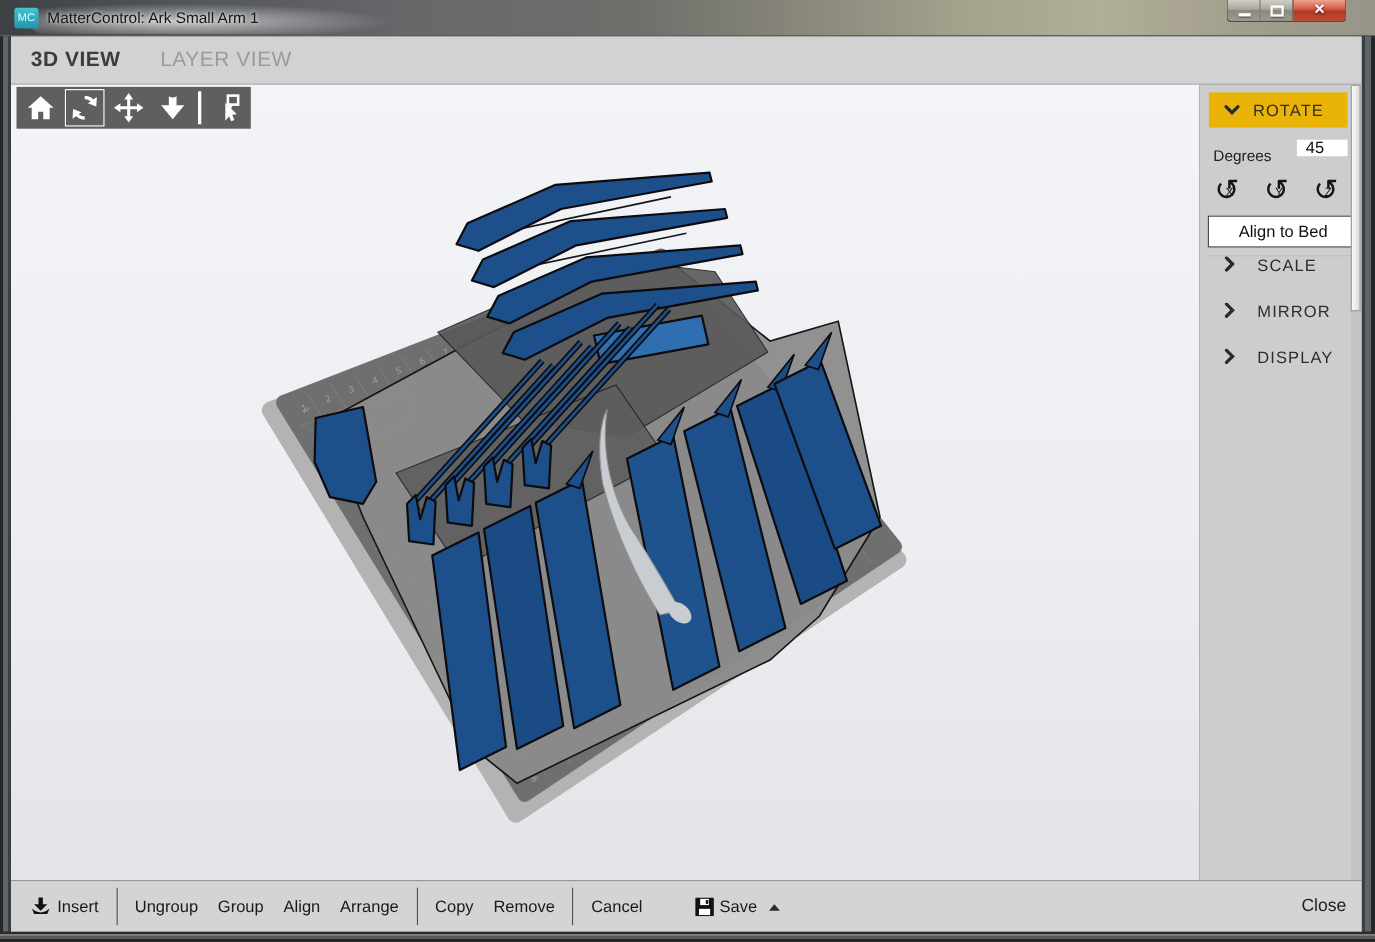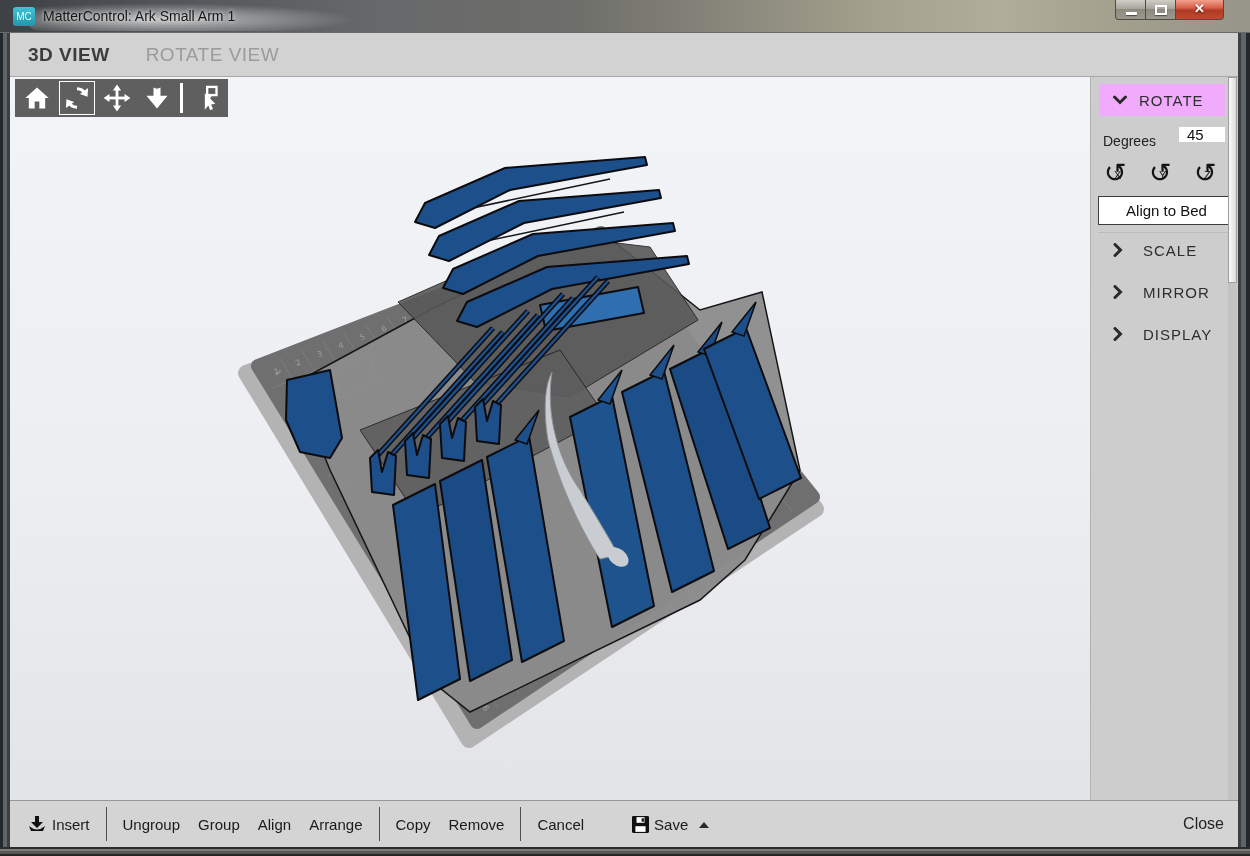--- a/index.html
+++ b/index.html
@@ -53,37 +53,37 @@
   #view-toolbar { position:absolute; left:5px; top:2px; height:38px; display:flex;
     align-items:center; background:#5f5f5f; padding:0 2px; }
   .vt-btn { width:40px; height:38px; display:flex; align-items:center; justify-content:center; }
   .vt-btn.selected { outline:1px solid #fff; outline-offset:-3px; }
   .vt-sep { width:3px; height:30px; background:#fff; margin:0 3px; }
 
   
   #side-panel { position:absolute; left:1090px; top:77px; width:148px; height:723px;
     background:#cdcdcd; border-left:1px solid #b2b2b2; }
   #rotate-header { position:absolute; left:8px; top:7px; width:126px; height:32px;
-    background:#f0abfc; display:flex; align-items:center;text-align:center; }
+    background:#eab308; display:flex; align-items:center;text-align:center; }
   .hdr-label { font-size:15px; color:#2e2e2e; letter-spacing:1px; }
   #rotate-header .hdr-label { margin-left:12px; }
   #degrees-row { position:absolute; left:12px; top:50px; width:122px; }
   #degrees-label { font-size:14px; color:#222; position:absolute; top:6px; }
   #degrees-input { position:absolute; left:76px; top:0; width:46px; height:15px;
     border:none; background:#fff; font-size:15px; padding-left:8px;
     font-family:"Liberation Sans",sans-serif; color:#111; }
   #axis-row { position:absolute; left:14px; top:84px; width:120px; display:flex; gap:17px; }
   .axis-btn { position:relative; width:28px; height:28px; }
   .axis-curl { position:absolute; left:-1px; top:-4px; font-size:27px; color:#141414; }
   .axis-letter { position:absolute; left:9px; top:8px; font-size:11px; color:#141414; }
   #align-bed-btn { position:absolute; left:7px; top:119px; width:137px; height:29px;
     background:#fff; border:1px solid #3c3c3c; font-size:15px; color:#111;
     text-align:center; line-height:27px; }
   #rotate-divider { position:absolute; left:7px; top:155px; width:137px; height:1px; background:#bcbcbc; }
-  .panel-row { position:absolute; left:8px; width:126px; height:34px; display:flex; align-items:center; }
+  .panel-row { position:absolute; left:8px; width:126px; height:34px; display:flex; }
   .panel-row .hdr-label { margin-left:20px; }
   #row-scale { top:156px; } #row-mirror { top:198px; } #row-display { top:240px; }
   .chev { display:inline-block; }
   #panel-scrollbar { position:absolute; right:1px; top:0; width:9px; height:723px; background:#c3c3c3; }
   #panel-scroll-thumb { position:absolute; left:0; top:0; width:9px; height:206px;
     background:linear-gradient(90deg,#fafafa,#dcdcdc); border:1px solid #9e9e9e; }
 
   
   #bottombar { position:absolute; left:10px; top:800px; width:1228px; height:47px;
     background:#d4d4d4; border-top:1px solid #979797; display:flex; align-items:center;
@@ -115,21 +115,21 @@
       </div>
     </div>
   </div>
 
   <div id="frame-left"></div>
   <div id="frame-right"></div>
   <div id="frame-bottom"></div>
 
   <div id="tabbar">
     <div class="tab active">3D VIEW</div>
-    <div class="tab inactive">ROTATE VIEW</div>
+    <div class="tab inactive">LAYER VIEW</div>
   </div>
 
   <div id="viewport">
     <svg id="scene-svg" width="1080" height="723" viewBox="0 0 1080 723">
         <polygon points="236,296 583,165 806,432 459,663" fill="#b3b3b3" stroke="#b3b3b3" stroke-width="16" stroke-linejoin="round"></polygon>
         <polygon points="248,289 591,156 803,420 467,645" fill="#6f6f6f" stroke="#6f6f6f" stroke-width="14" stroke-linejoin="round"></polygon>
         <line x1="269.4375" y1="280.6875" x2="488" y2="630.9375" stroke="#828282" stroke-width="1" opacity="0.75"></line>
         <line x1="290.875" y1="272.375" x2="509" y2="616.875" stroke="#828282" stroke-width="1" opacity="0.75"></line>
         <line x1="312.3125" y1="264.0625" x2="530" y2="602.8125" stroke="#828282" stroke-width="1" opacity="0.75"></line>
         <line x1="333.75" y1="255.75" x2="551" y2="588.75" stroke="#828282" stroke-width="1" opacity="0.75"></line>

